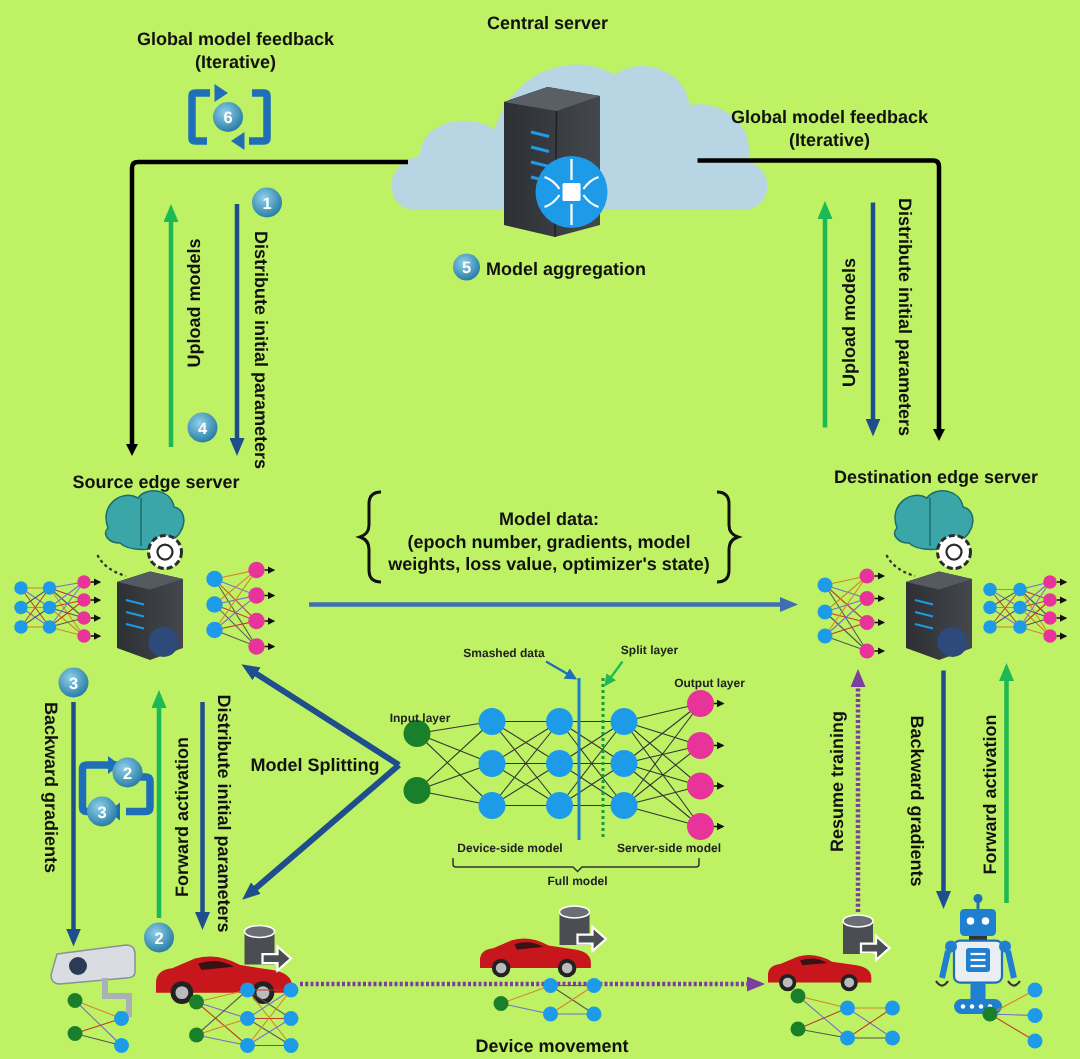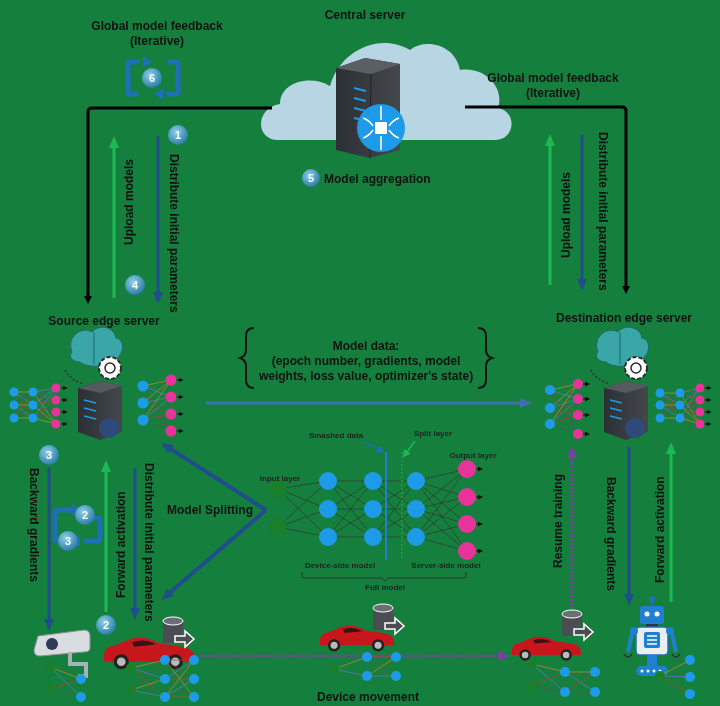--- a/index.html
+++ b/index.html
@@ -1,16 +1,16 @@
 <!DOCTYPE html>
 <html><head>
 <meta charset="utf-8">
 <style>
   html, body { margin:0; padding:0; background:#ffffff; }
-  #canvas { position:relative; width:720px; height:706px; overflow:hidden; background:#15803d; font-family:"Liberation Sans", sans-serif; }
+  #canvas { position:relative; width:720px; height:706px; overflow:hidden; background:#bef264; font-family:"Liberation Sans", sans-serif; }
   svg#diagram { position:absolute; left:0; top:0; width:720px; height:706px; }
   .lbl { font-family:"Liberation Sans", sans-serif; font-weight:bold; fill:#111; }
   .lbl-sm { font-family:"Liberation Sans", sans-serif; font-weight:bold; fill:#222; font-size:8px; }
   .badge-text { font-family:"Liberation Sans", sans-serif; font-weight:bold; fill:#fff; font-size:11px; }
 </style>
 </head>
 <body>
 
 <div id="canvas">
 <svg id="diagram" viewBox="0 0 720 706" xmlns="http://www.w3.org/2000/svg">

